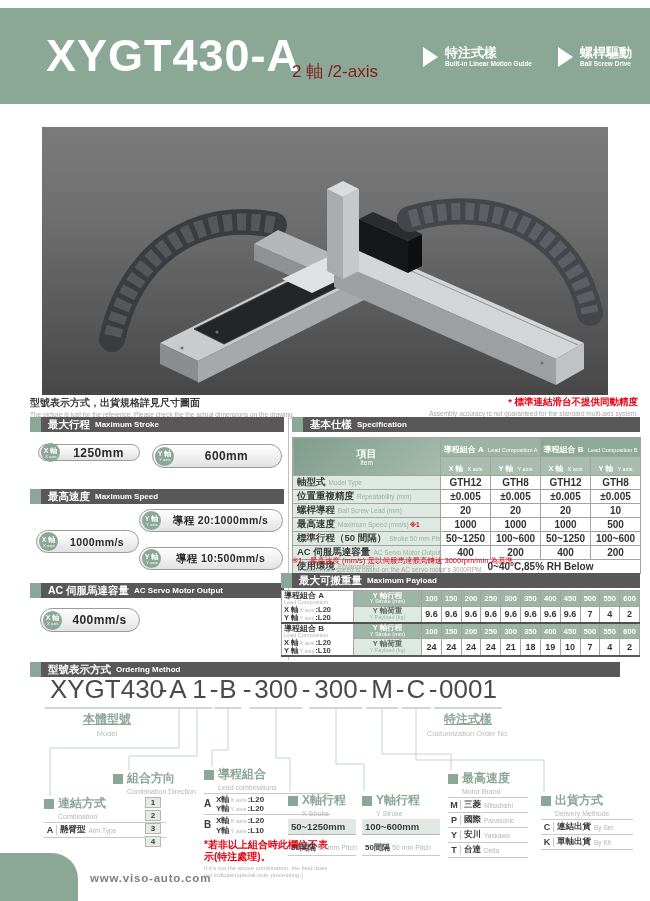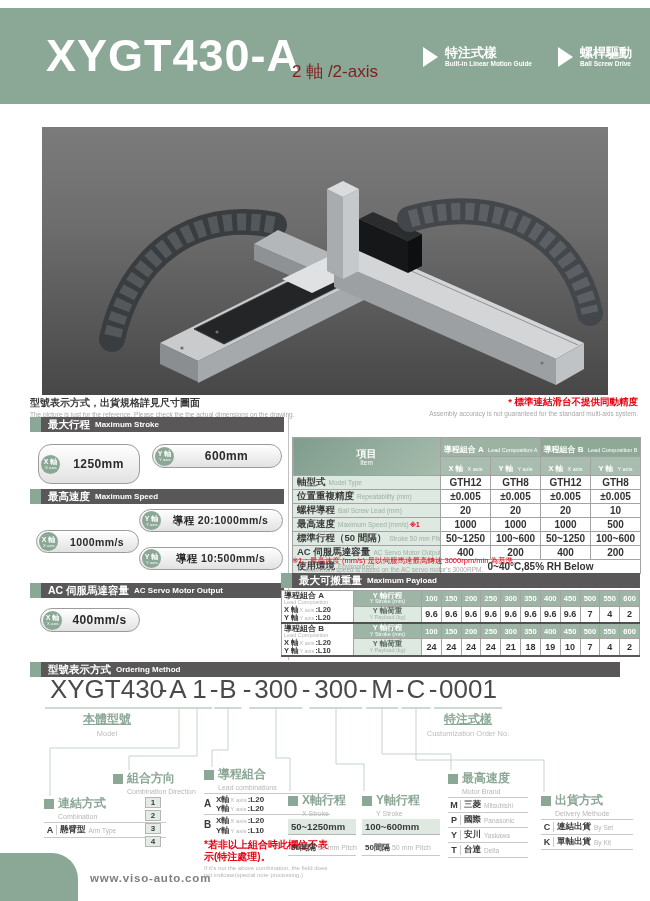--- a/index.html
+++ b/index.html
@@ -220,21 +220,21 @@
     <div class="nen">Assembly accuracy is not guaranteed for the standard multi-axis system.</div>
   </div>
 
   <div class="col-divider"></div>
 
   <div class="bar" style="left:30px; top:417px; width:254px;">
     <div class="marker"></div>
     <span class="cn">最大行程</span>
     <span class="en">Maximum Stroke</span>
   </div>
-  <div class="pill" style="left:38px; top:444px; width:102px; height:40px;align-items:center;">
+  <div class="pill" style="left:38px; top:444px; width:102px; height:17px;align-items:center;">
     <span class="badge">
         <span class="bcn">X 軸</span>
         <span class="ben">X axis</span>
       </span>
     <span class="pval">1250mm</span>
   </div>
   <div class="pill" style="left:152px; top:444px; width:130px; height:24px;">
     <span class="badge">
         <span class="bcn">Y 軸</span>
         <span class="ben">Y axis</span>
@@ -275,20 +275,25 @@
     <span class="en">AC Servo Motor Output</span>
   </div>
   <div class="pill" style="left:40px; top:608px; width:100px; height:24px;">
     <span class="badge">
         <span class="bcn">X 軸</span>
         <span class="ben">X axis</span>
       </span>
     <span class="pval">400mm/s</span>
   </div>
 
+  <div class="bar" style="left:292px; top:417px; width:348px;">
+    <div class="marker"></div>
+    <span class="cn">基本仕樣</span>
+    <span class="en">Specification</span>
+  </div>
 
   <table class="stable">
     <colgroup>
         <col class="c-item">
         <col class="c-val">
         <col class="c-val">
         <col class="c-val">
         <col class="c-val">
       </colgroup>
     <thead>

